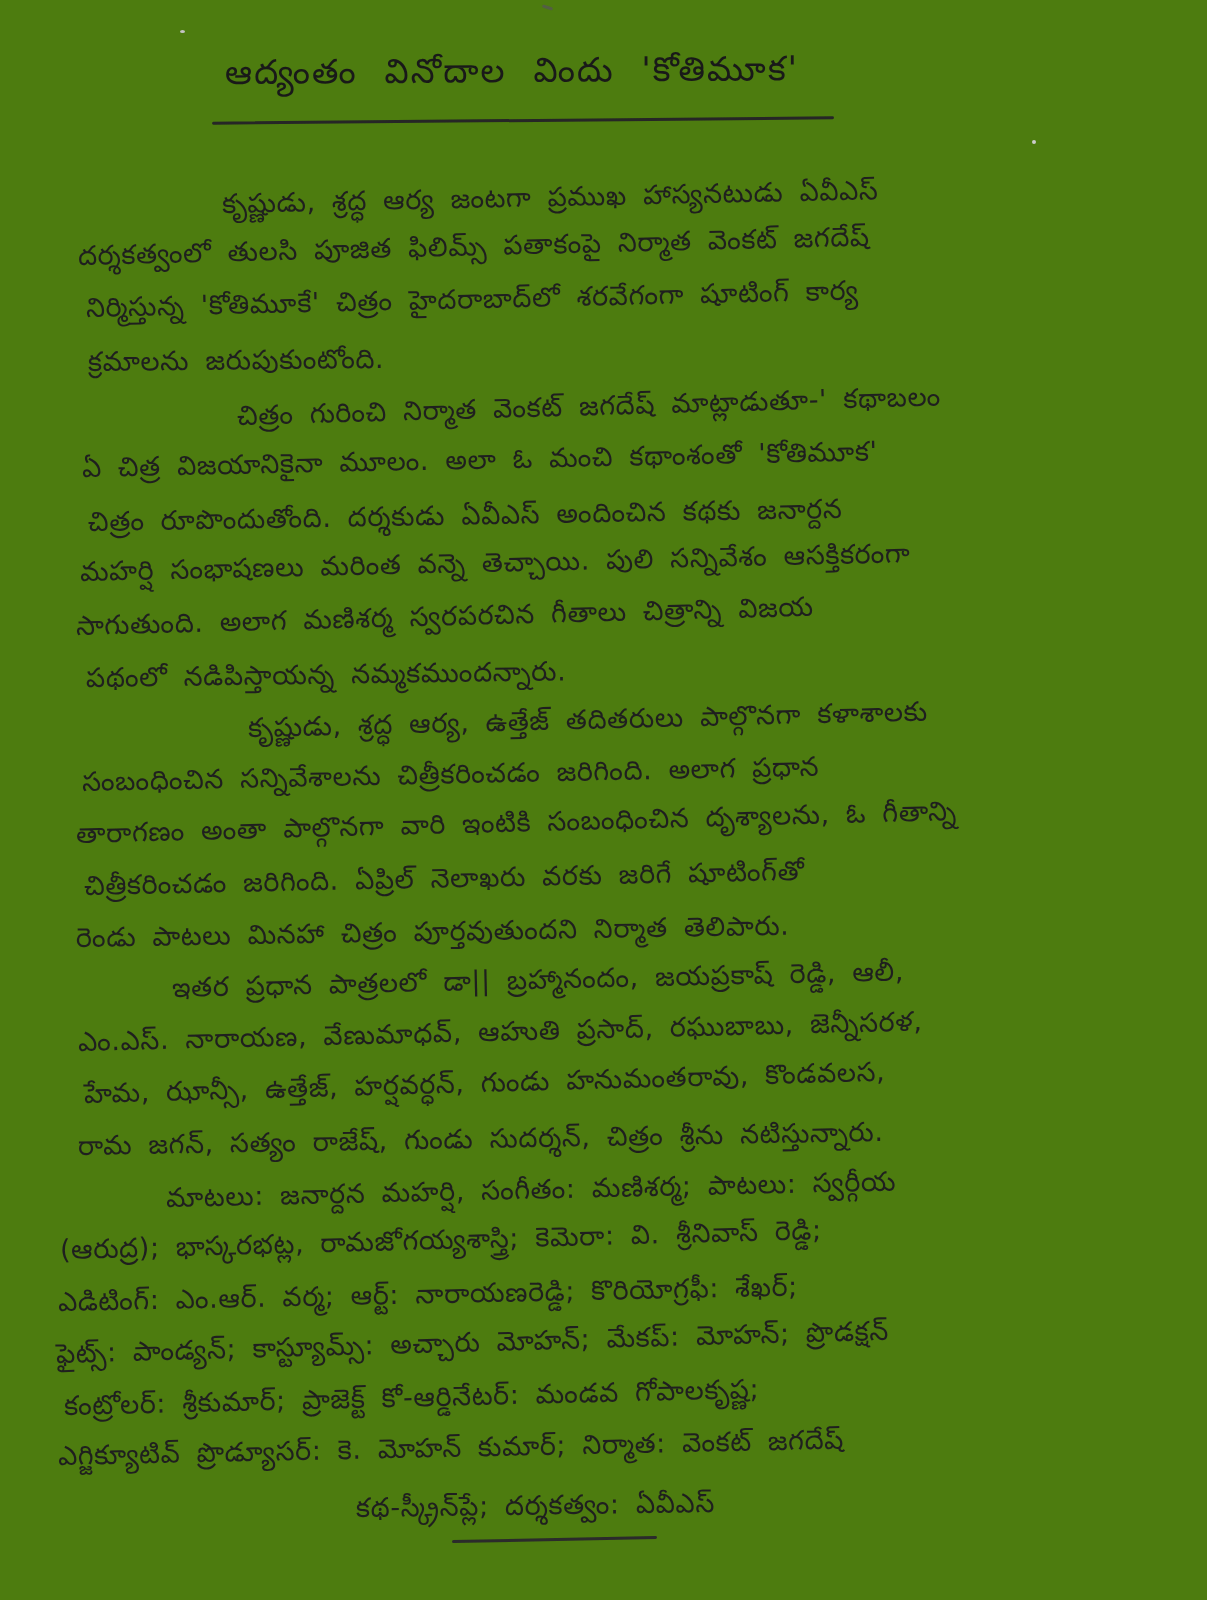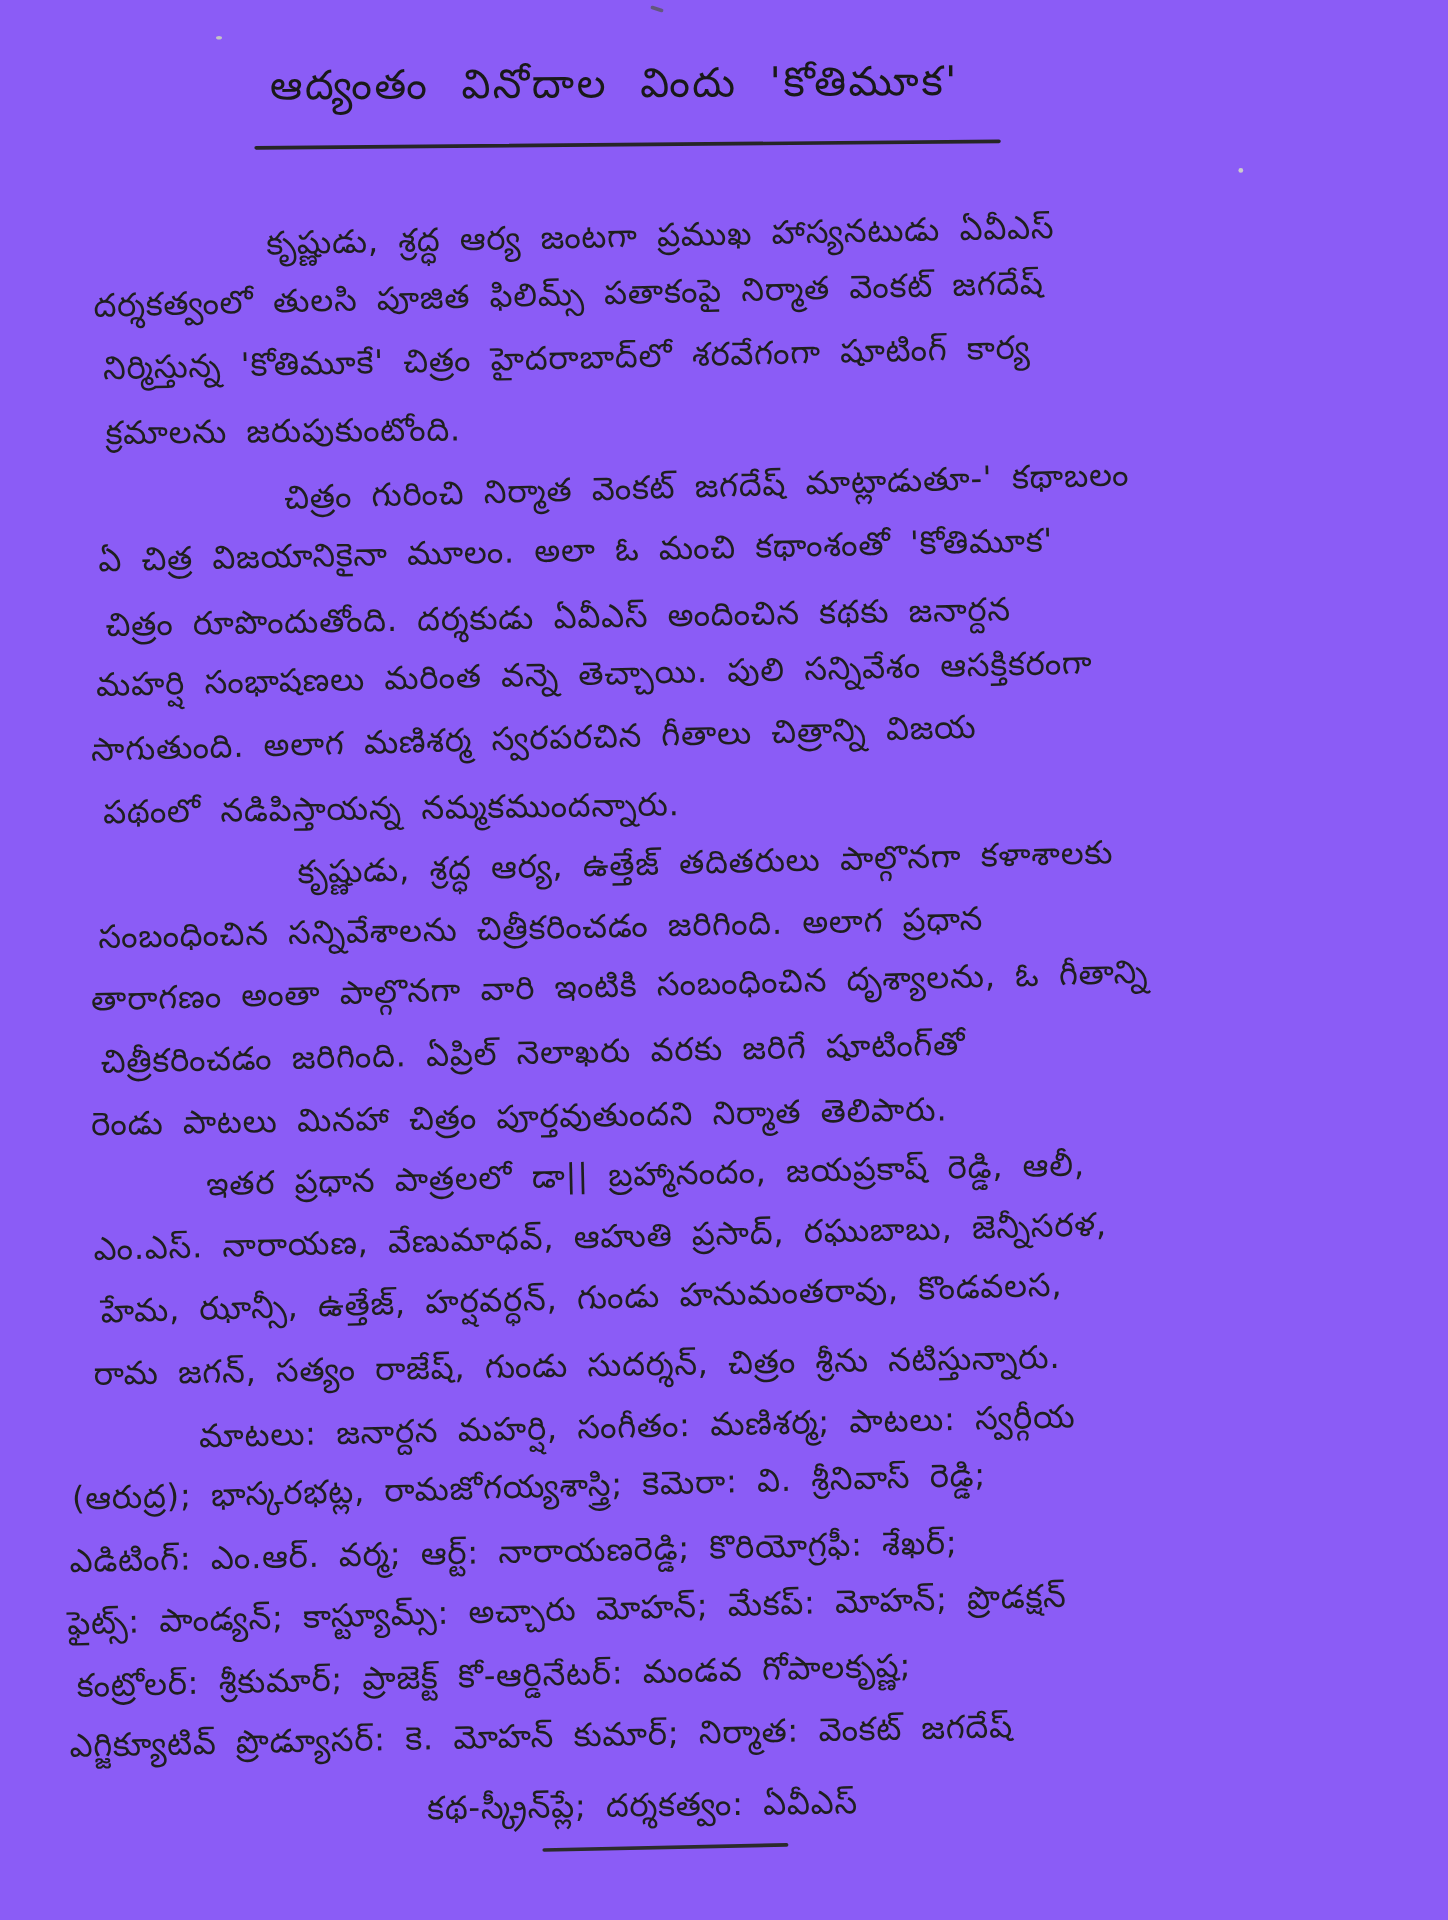--- a/index.html
+++ b/index.html
@@ -4,21 +4,21 @@
 <style>
   html, body {
     margin: 0;
     padding: 0;
     background: #ffffff;
   }
   .page {
     position: relative;
     width: 1207px;
     height: 1600px;
-    background: #8b5cf6;
+    background: #4d7c0f;
     overflow: hidden;
     font-family: "DejaVu Sans", sans-serif;
     color: #1e1e1e;
   }
   .line {
     position: absolute;
     white-space: nowrap;
     font-size: 27px;
     letter-spacing: 0.6px;
     word-spacing: 7px;

